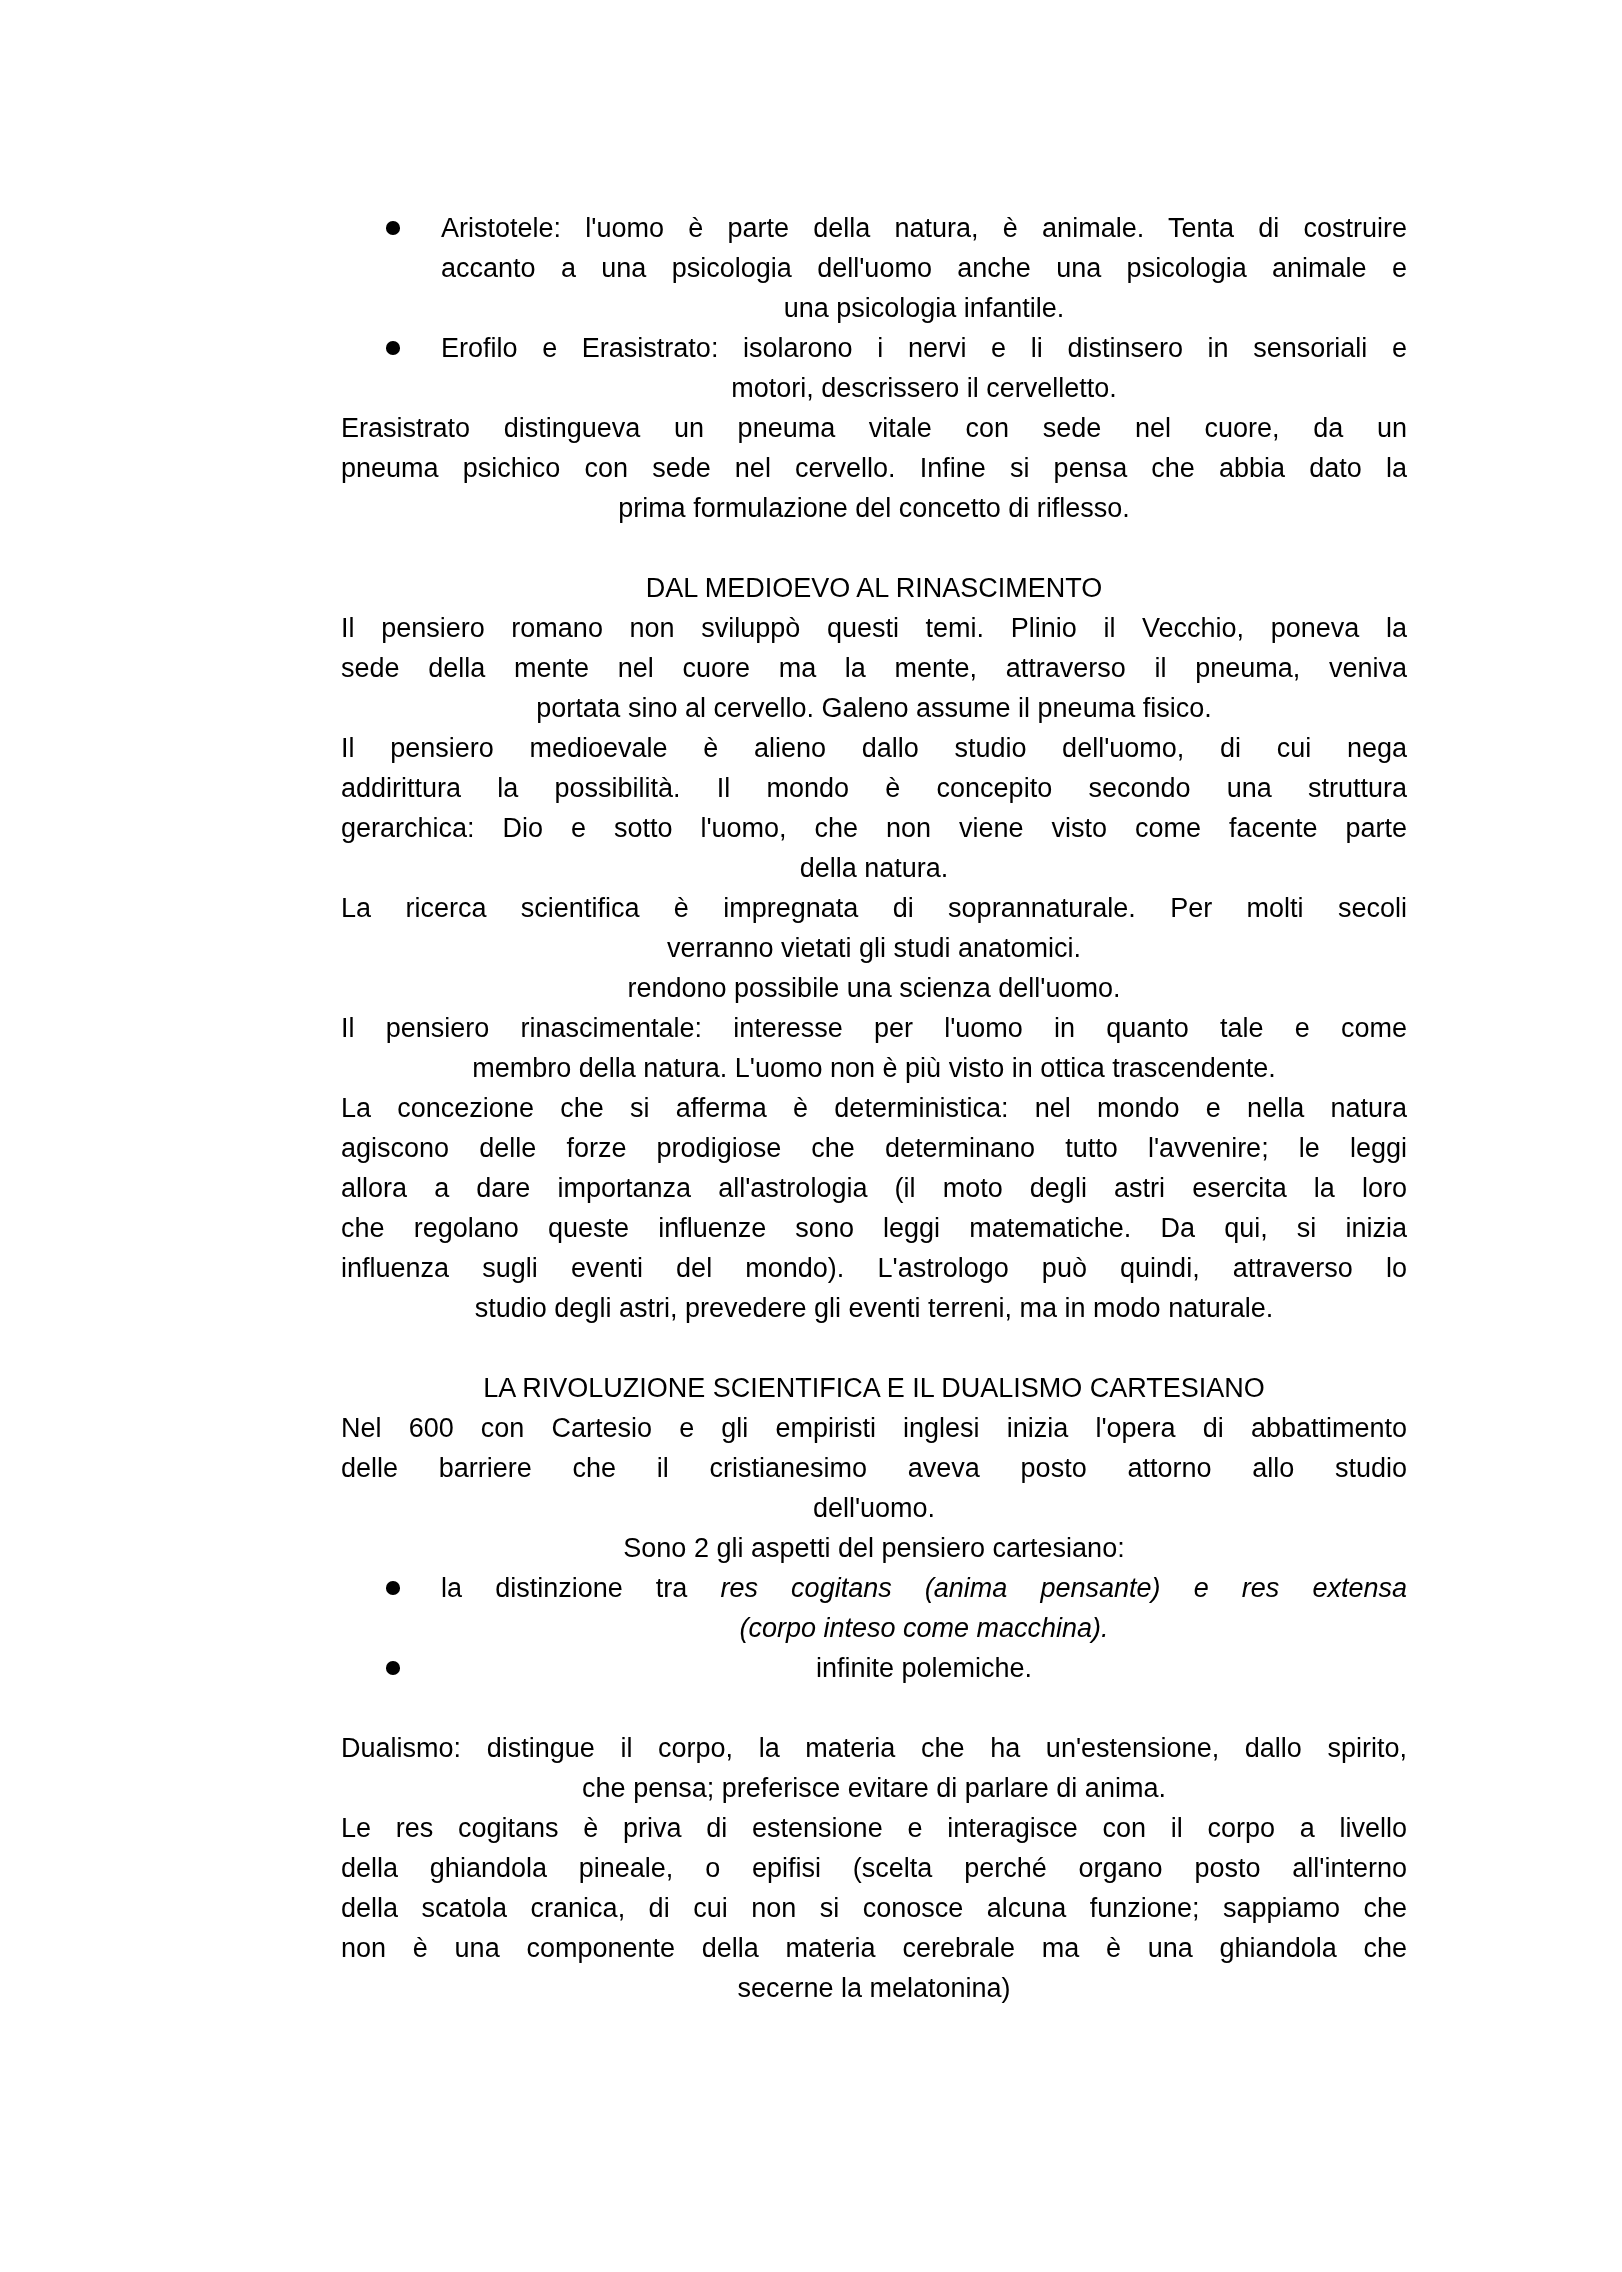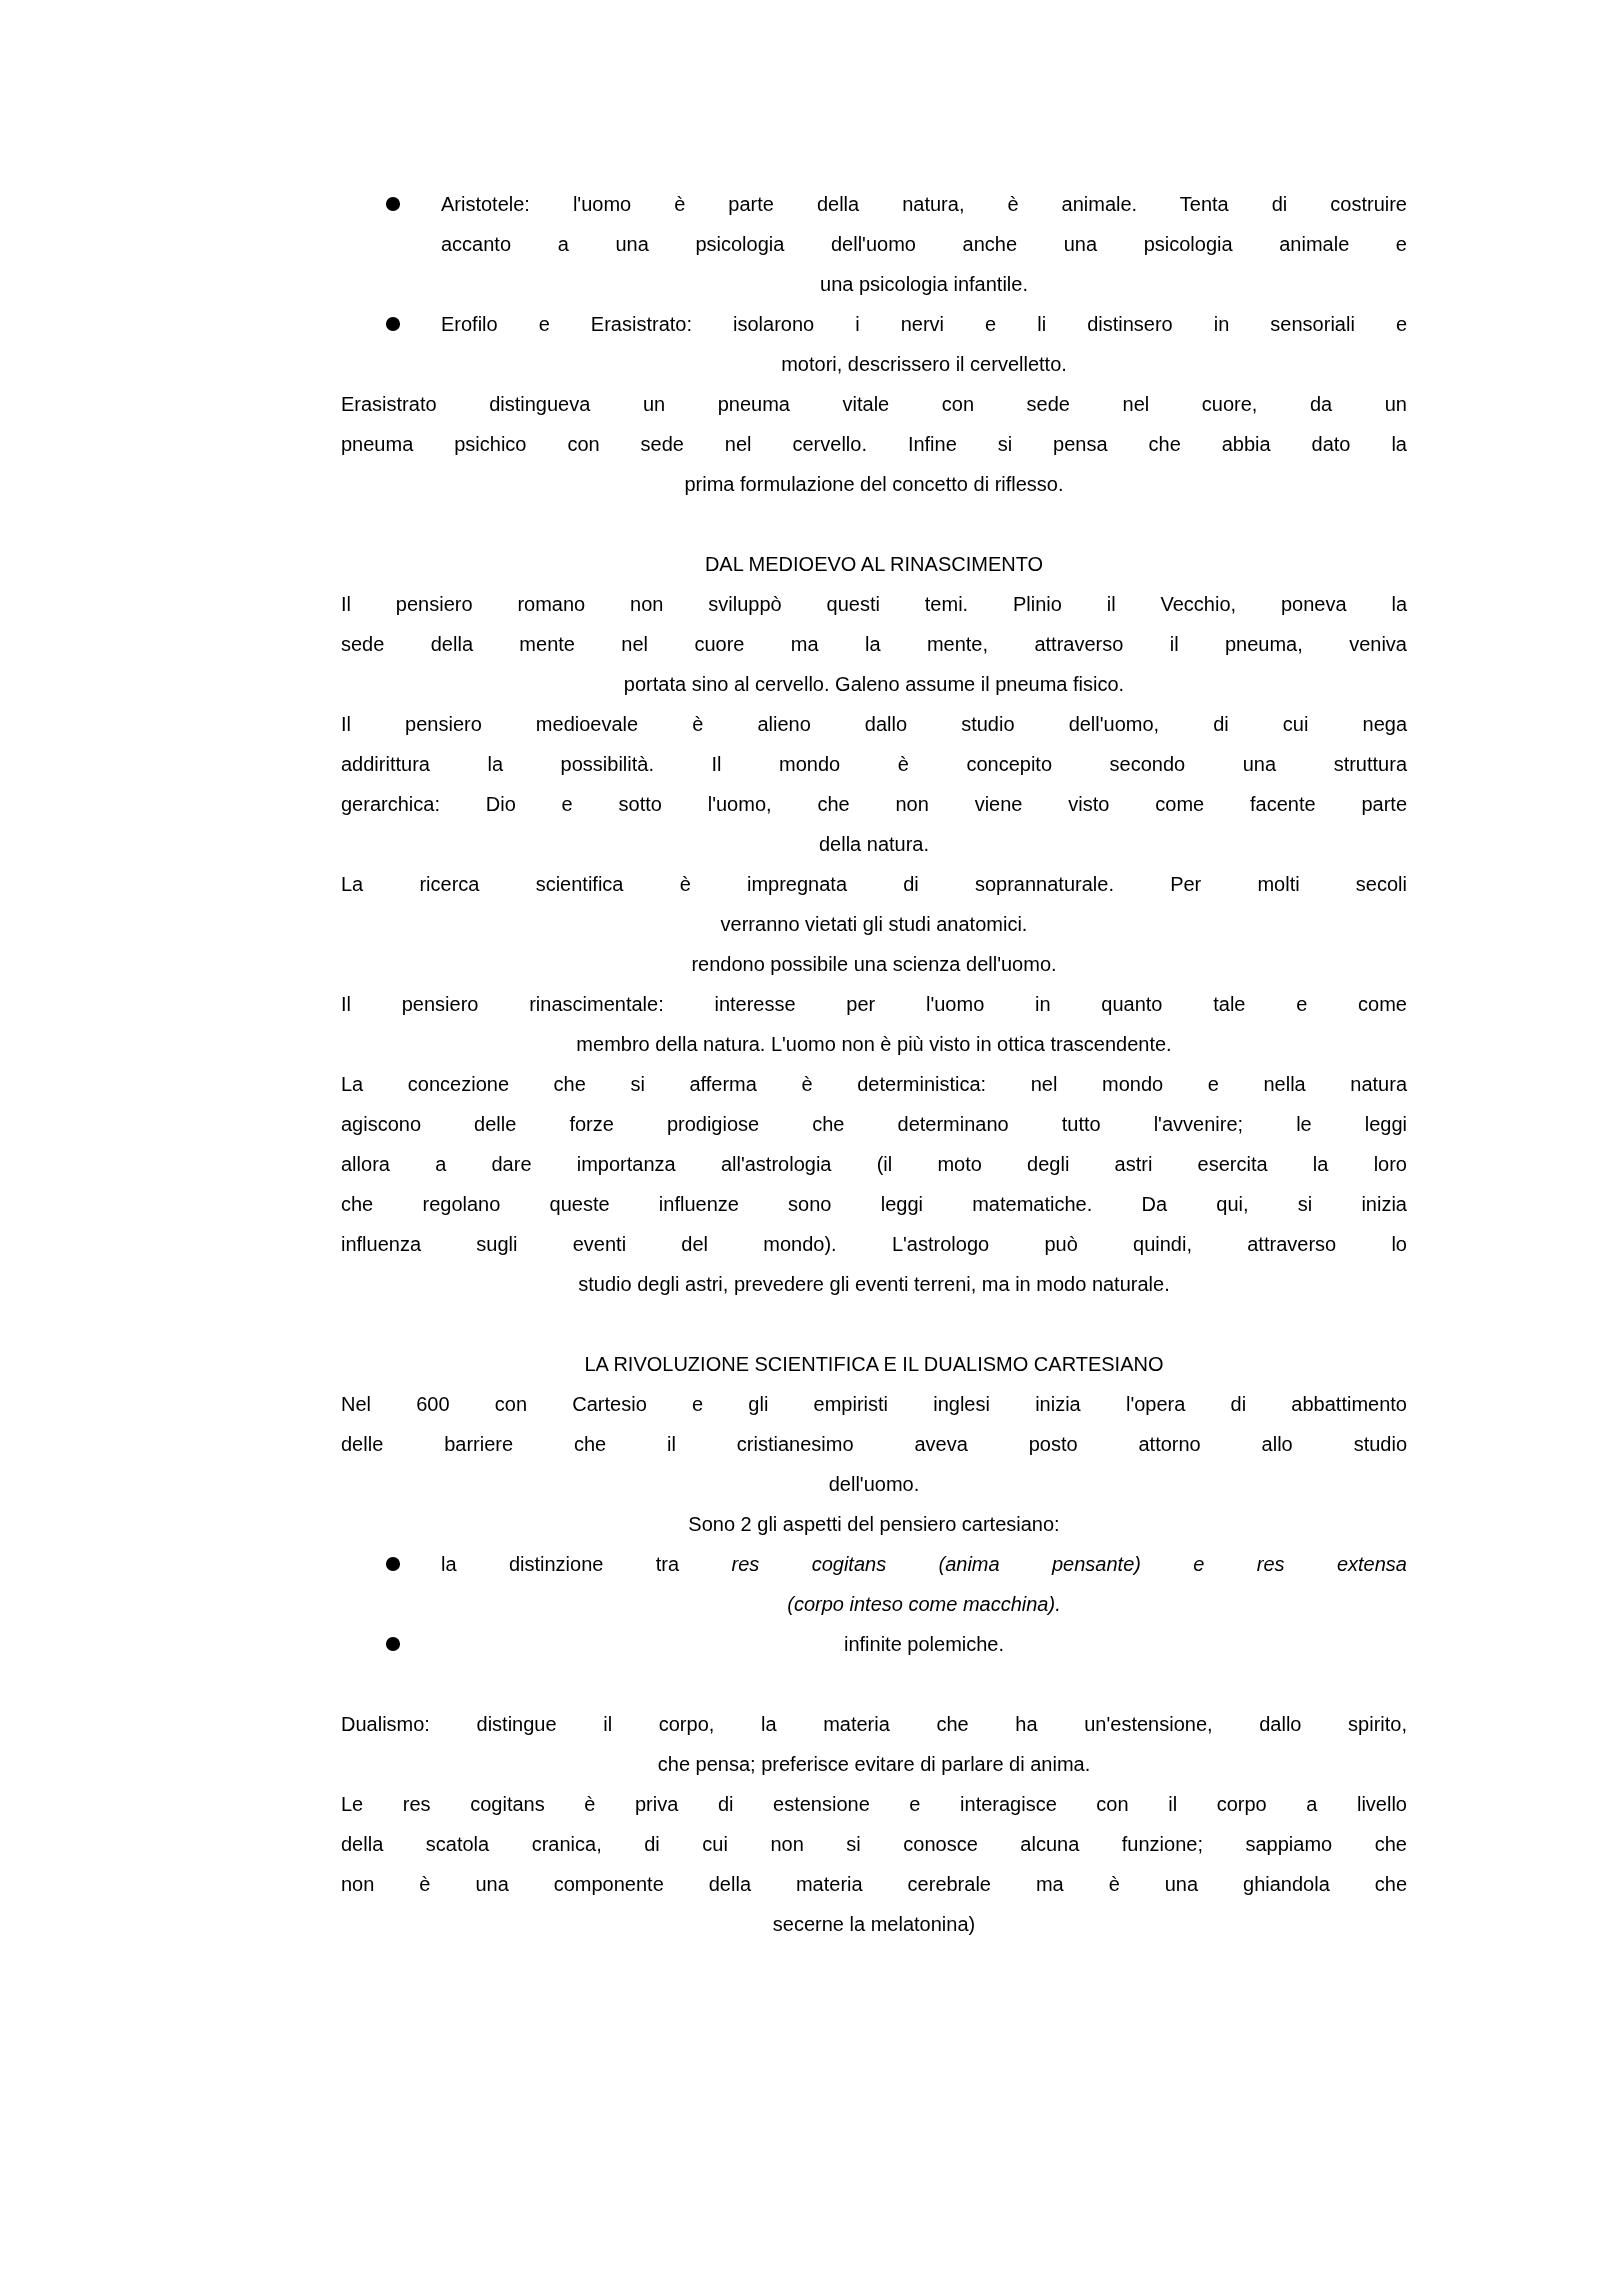--- a/index.html
+++ b/index.html
@@ -8,23 +8,23 @@
     width: 1623px;
     height: 2296px;
     background: #ffffff;
     overflow: hidden;
     font-family: "Liberation Sans", "DejaVu Sans", sans-serif;
     color: #000000;
   }
   .content {
     position: absolute;
     left: 341px;
-    top: 184px;
+    top: 208px;
     width: 1066px;
-    font-size: 20px;
+    font-size: 27px;
     line-height: 40px;
     font-weight: 400;
     letter-spacing: 0;
   }
   .tline { text-align: center; white-space: normal; }
   .jline { text-align: justify; text-align-last: justify; text-justify: inter-word; }
   .heading { text-align: center; line-height: 40px; }
   .paragraph { margin: 0; }
   .spacer { height: 40px; }
   .bullet-list { margin: 0; }
@@ -116,19 +116,20 @@
           <div class="tline"><span>infinite polemiche.</span></div>
         </div>
       </div>
       <div class="spacer"></div>
       <div class="paragraph">
         <div class="tline jline"><span>Dualismo: distingue il corpo, la materia che ha un'estensione, dallo spirito,</span></div>
         <div class="tline"><span>che pensa; preferisce evitare di parlare di anima.</span></div>
       </div>
       <div class="paragraph">
         <div class="tline jline"><span>Le res cogitans è priva di estensione e interagisce con il corpo a livello</span></div>
+        <div class="tline jline"><span>della ghiandola pineale, o epifisi (scelta perché organo posto all'interno</span></div>
         <div class="tline jline"><span>della scatola cranica, di cui non si conosce alcuna funzione; sappiamo che</span></div>
         <div class="tline jline"><span>non è una componente della materia cerebrale ma è una ghiandola che</span></div>
         <div class="tline"><span>secerne la melatonina)</span></div>
       </div>
     </main>
 </div>
 
 
 </body></html>

